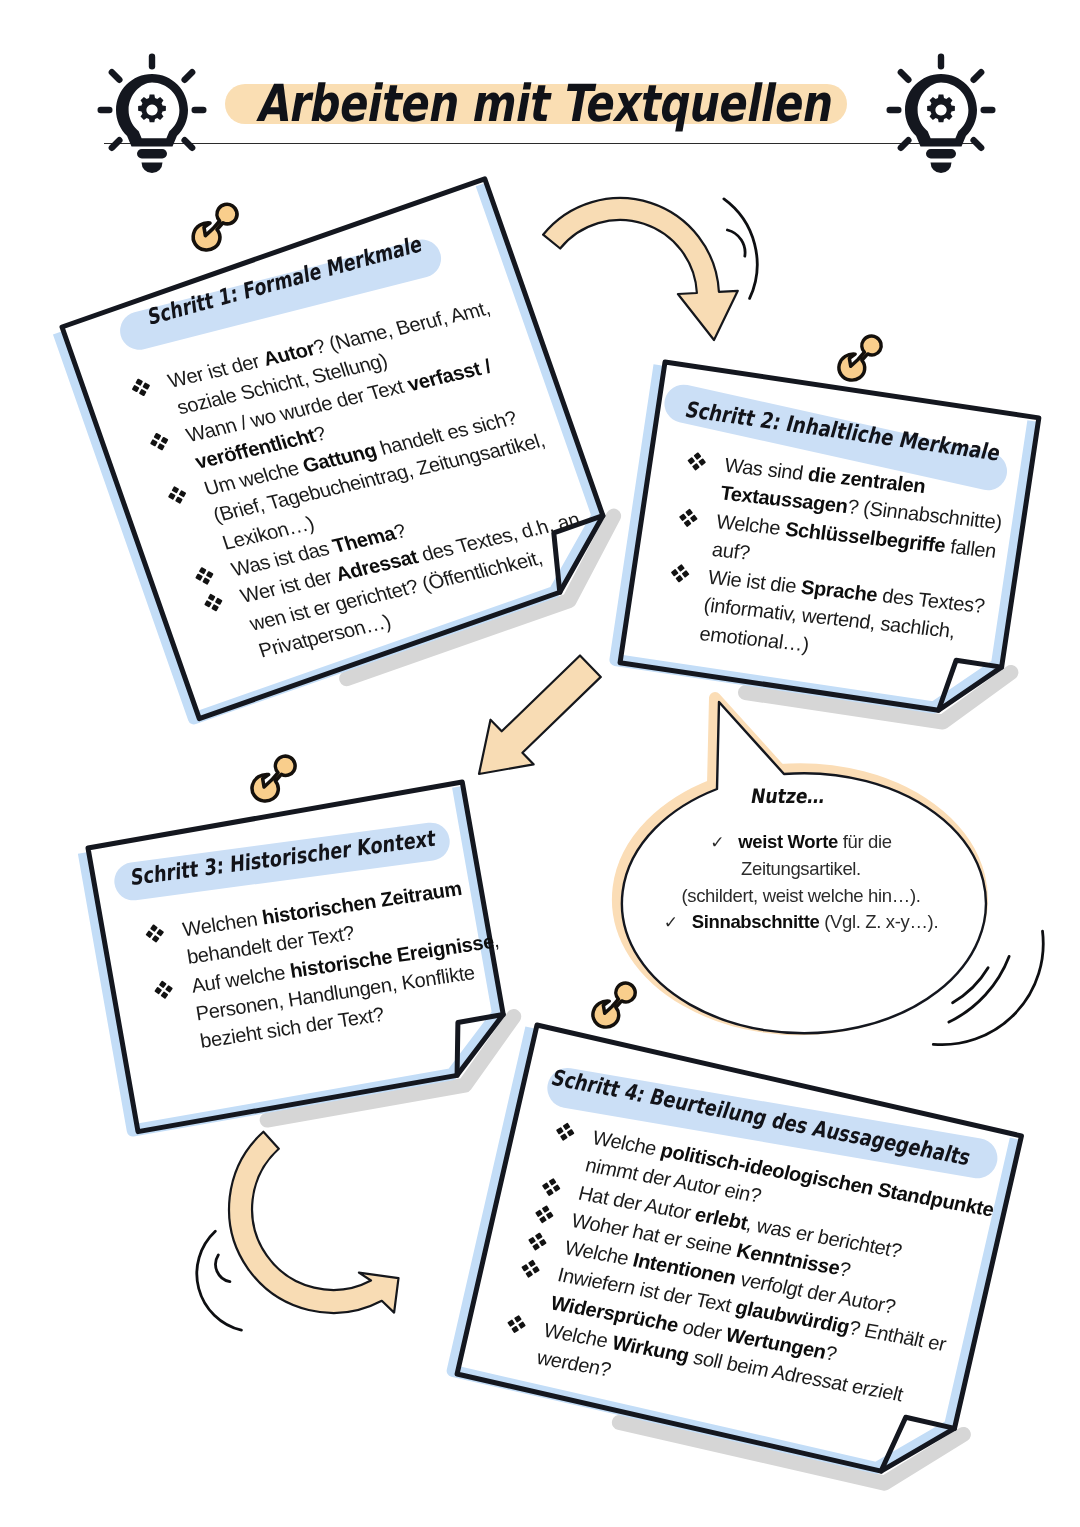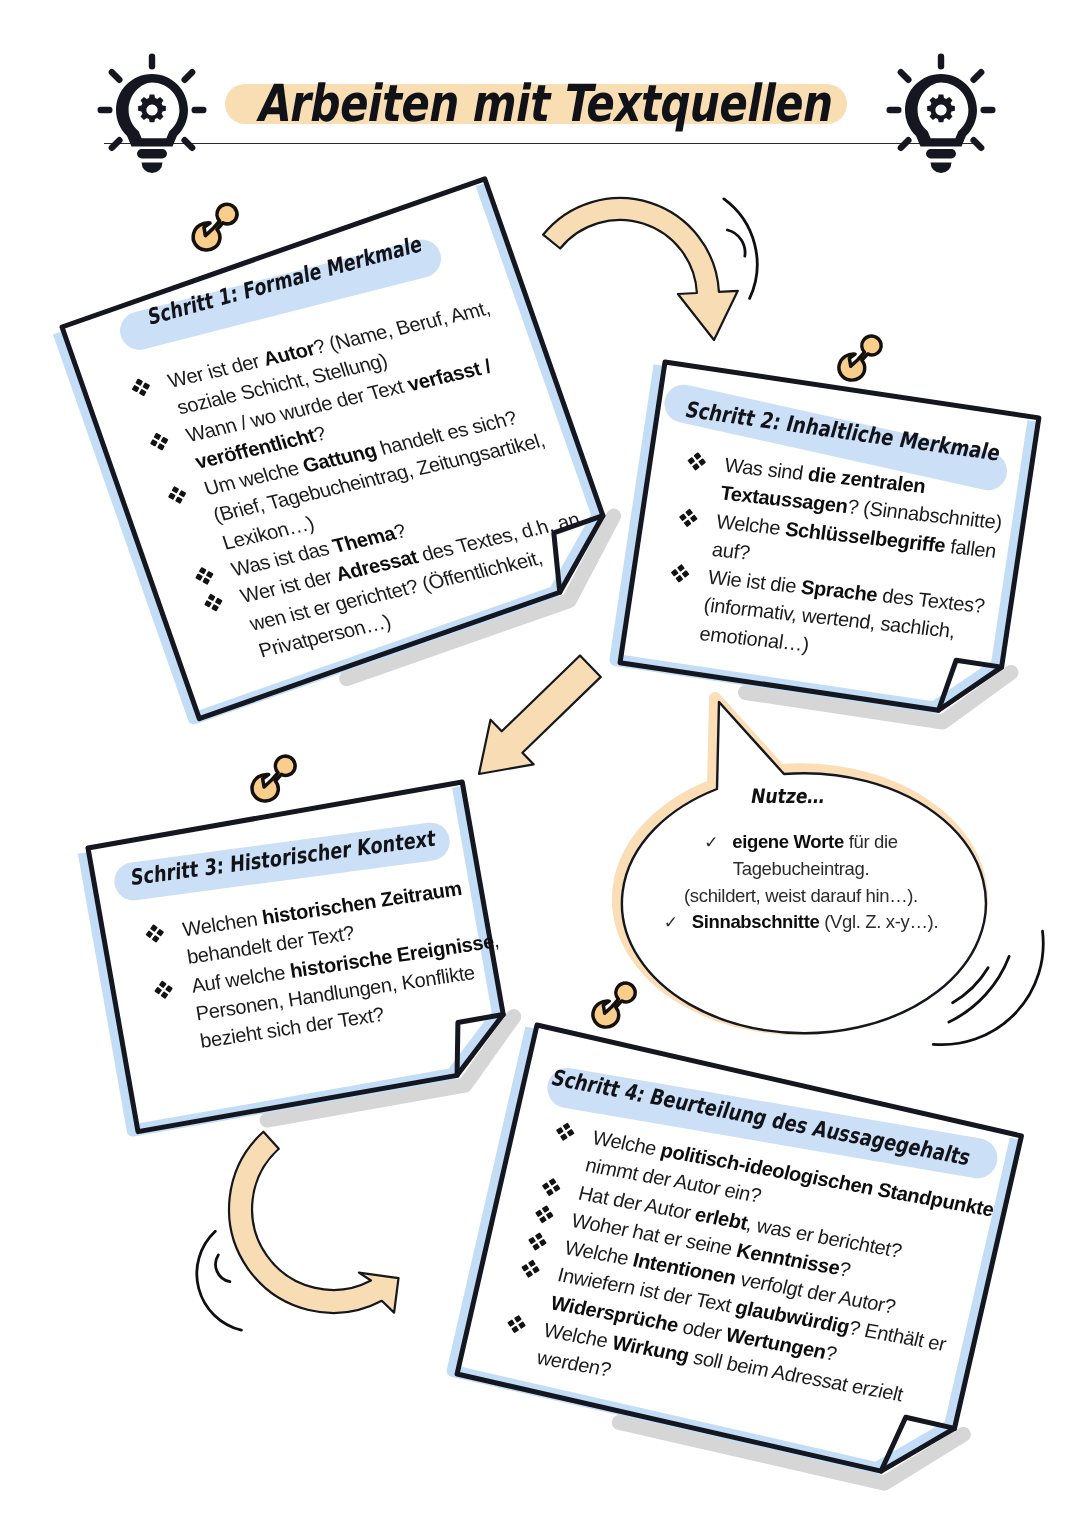--- a/index.html
+++ b/index.html
@@ -347,20 +347,20 @@
       </svg>
     </div>
 
   <div id="bubble">
     <svg width="420" height="400" viewBox="0 0 420 400">
       <path class="bubshadow" d="M 113.0 99.0 L 115.0 12.0 L 180.0 84.0 A 182.0 130.0 0 1 1 113.0 99.0 Z"></path>
       <path class="bubfill" d="M 117.0 103.0 L 119.0 16.0 L 184.0 88.0 A 182.0 130.0 0 1 1 117.0 103.0 Z"></path>
     </svg>
     <div id="bubtitle">Nutze…</div>
     <div id="bubtext">
-      <div class="bline"><span class="ck">✓</span><span class="b">eigene Worte</span><span> für die</span></div>
-      <div class="bline"><span>Tagebucheintrag.</span></div>
-      <div class="bline"><span>(schildert, weist darauf hin…).</span></div>
+      <div class="bline"><span class="ck">✓</span><span class="b">weist Worte</span><span> für die</span></div>
+      <div class="bline"><span>Zeitungsartikel.</span></div>
+      <div class="bline"><span>(schildert, weist welche hin…).</span></div>
       <div class="bline"><span class="ck">✓</span><span class="b">Sinnabschnitte</span><span> (Vgl. Z. x-y…).</span></div>
     </div>
   </div>
 
 </div>
 
 </body></html>

